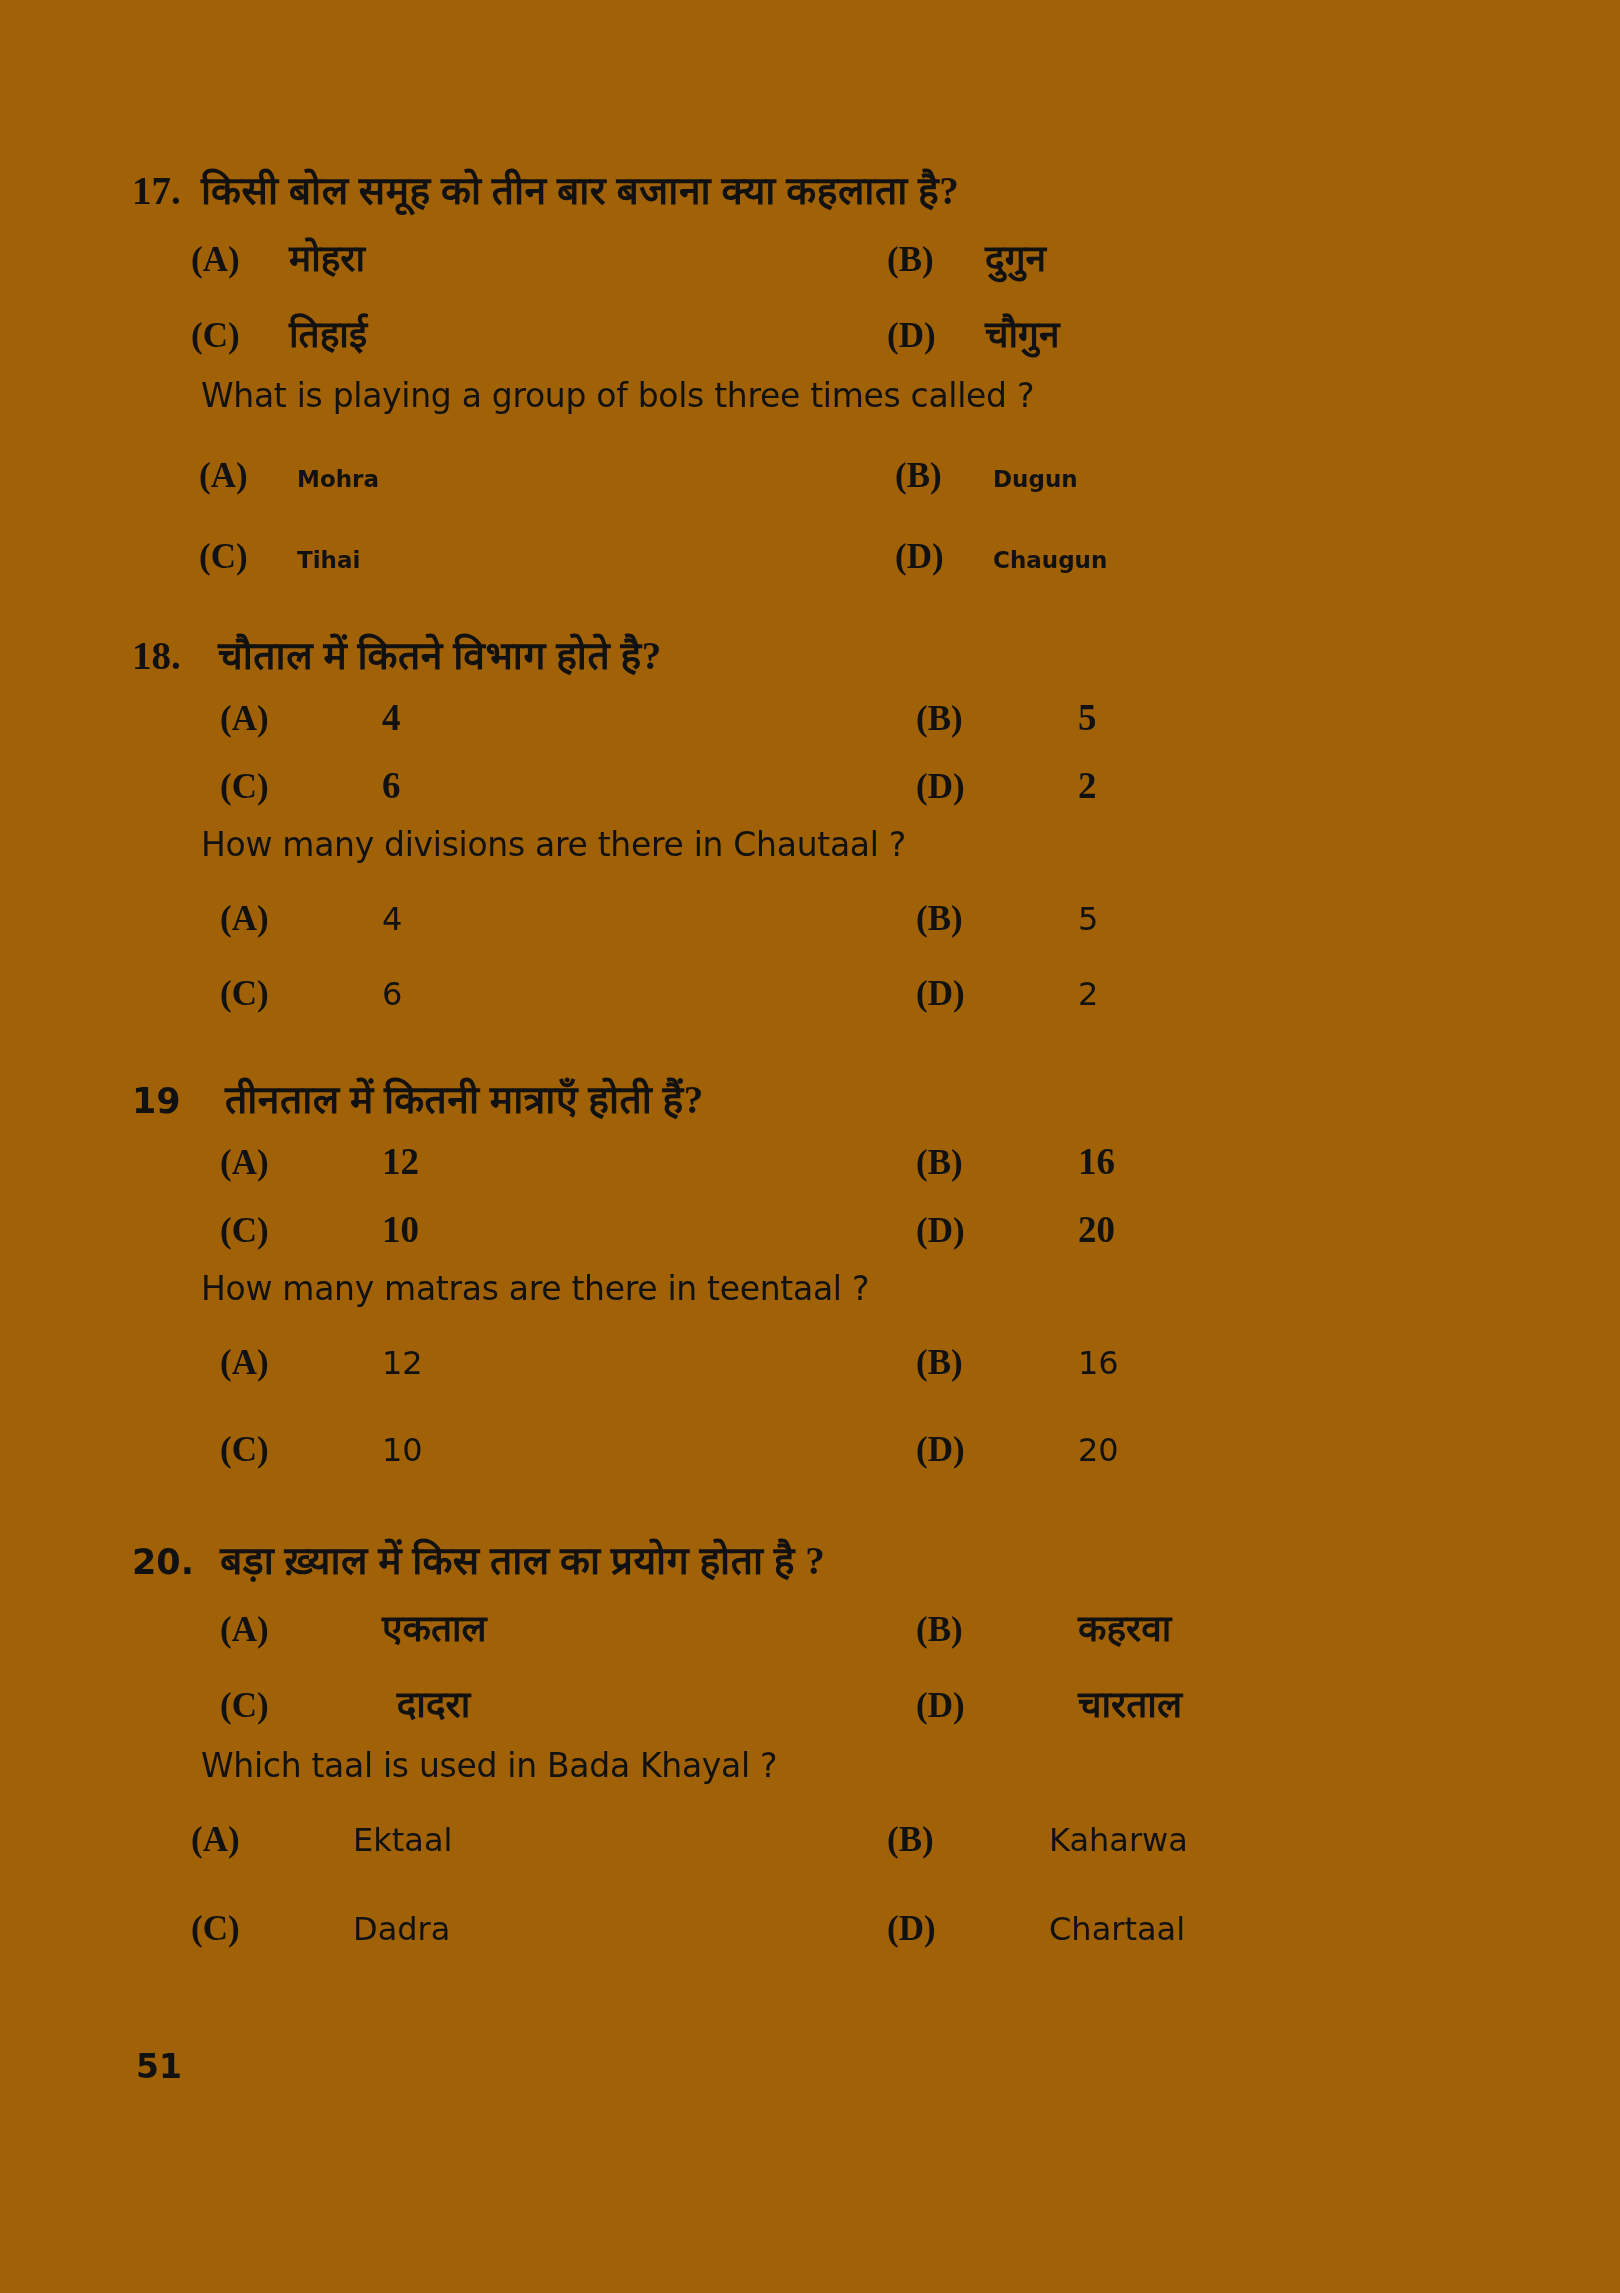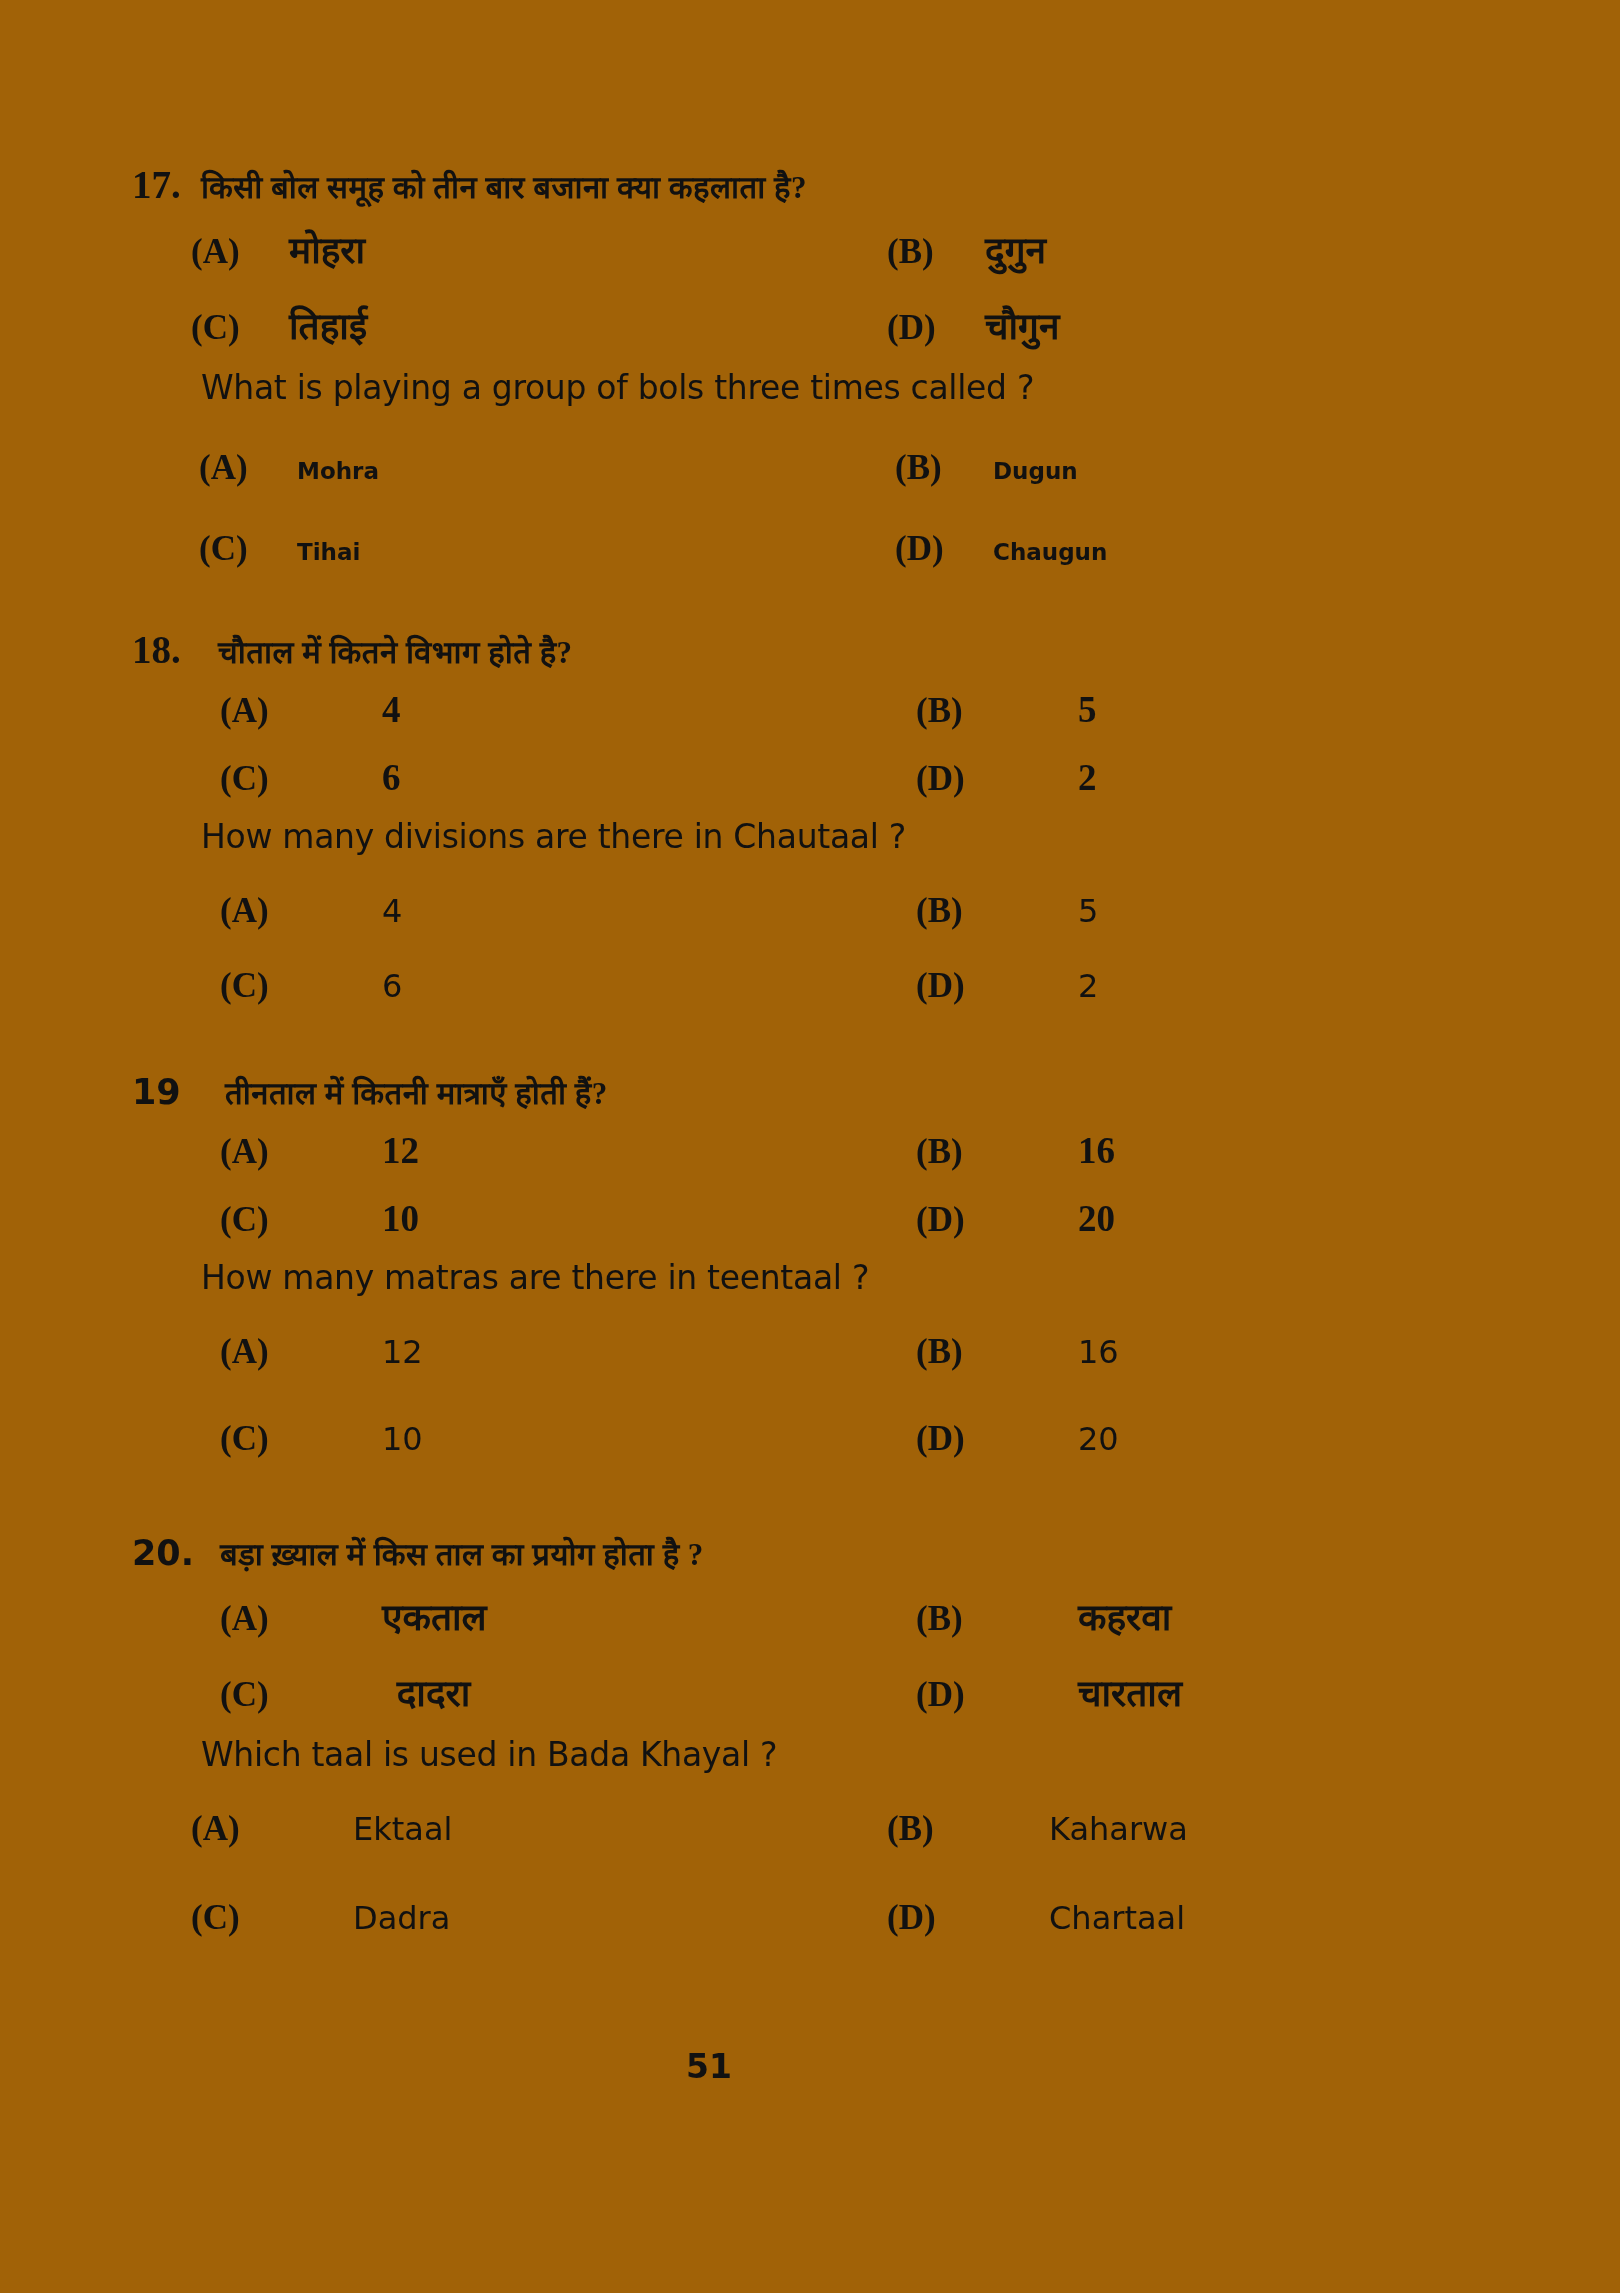--- a/index.html
+++ b/index.html
@@ -3,40 +3,40 @@
 <meta charset="utf-8">
 <style>
   html,body{margin:0;padding:0;background:#ffffff;}
   body{font-family:"Liberation Serif",serif;color:#111111;}
   .page{position:relative;width:1620px;height:2294px;background:#a16207;overflow:hidden;}
   .qblock{position:absolute;left:132px;width:1255px;}
   
   .q-head{display:flex;align-items:baseline;}
   .q-num{font-family:"Liberation Serif",serif;font-weight:700;font-size:39px;min-width:69px;}
   .q-num.sans{font-family:"DejaVu Sans",sans-serif;font-size:35px;}
-  .q-hindi{font-family:"Liberation Serif",serif;font-weight:700;font-size:31px;letter-spacing:0.5px;}
+  .q-hindi{font-family:"Liberation Serif",serif;font-weight:700;font-size:39px;letter-spacing:0.5px;}
   
   .opt-row{display:grid;grid-template-columns:696px auto;margin-top:25.5px;}
   .opt-row.first{margin-top:15.7px;}
   .opt{display:flex;align-items:baseline;}
   .opt-label{font-family:"Liberation Serif",serif;font-weight:700;font-size:35px;min-width:98px;}
   .opts-wide .opt-label{min-width:162px;}
   .opt-text{font-size:35px;}
   .opt-text.hindi{font-family:"Liberation Serif",serif;font-weight:700;font-size:37px;}
   .opt-text.en-bold{font-family:"DejaVu Sans",sans-serif;font-weight:700;font-size:23px;margin-top:16px;}
   .opt-text.en{font-family:"DejaVu Sans",sans-serif;font-weight:400;font-size:32px;}
   .indent-s{padding-left:59px;}
   .indent-m{padding-left:88px;}
   .indent-xs{padding-left:67px;}
   
   .q-english{font-family:"DejaVu Sans",sans-serif;font-size:33px;font-weight:400;margin-top:18px;padding-left:69px;letter-spacing:-0.3px;}
   .gap-after-hopts{margin-top:33px;}
   .eng-opts .opt-row{margin-top:35px;}
   
-  .footer{position:absolute;left:116px;top:2047px;width:1186px;text-align:center;}
+  .footer{position:absolute;left:136px;top:2047px;width:1186px;text-align:left;}
   .page-num{font-family:"DejaVu Sans",sans-serif;font-weight:700;font-size:33px;}
 </style>
 </head>
 <body>
 
 <div class="page">
 
   <section class="qblock" style="top:162px">
     <div class="q-head">
       <span class="q-num">17.</span>

